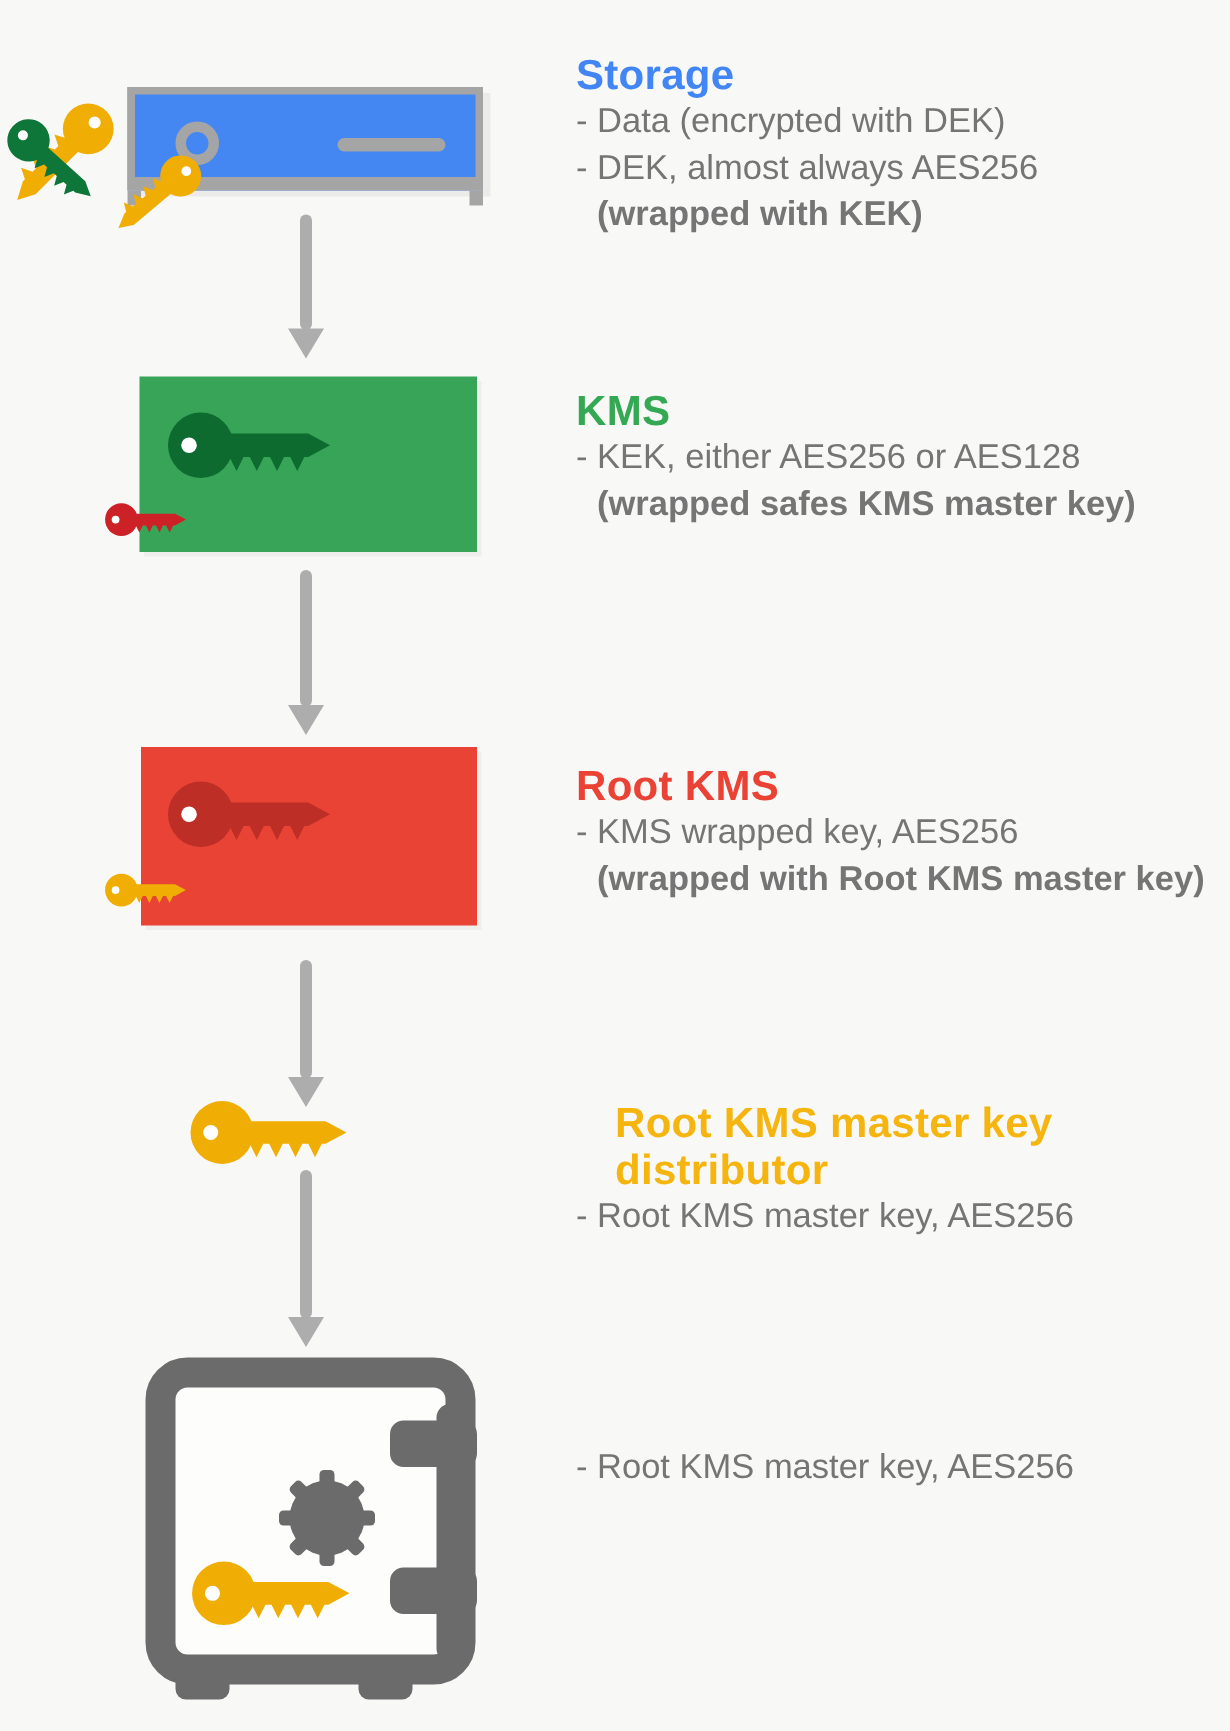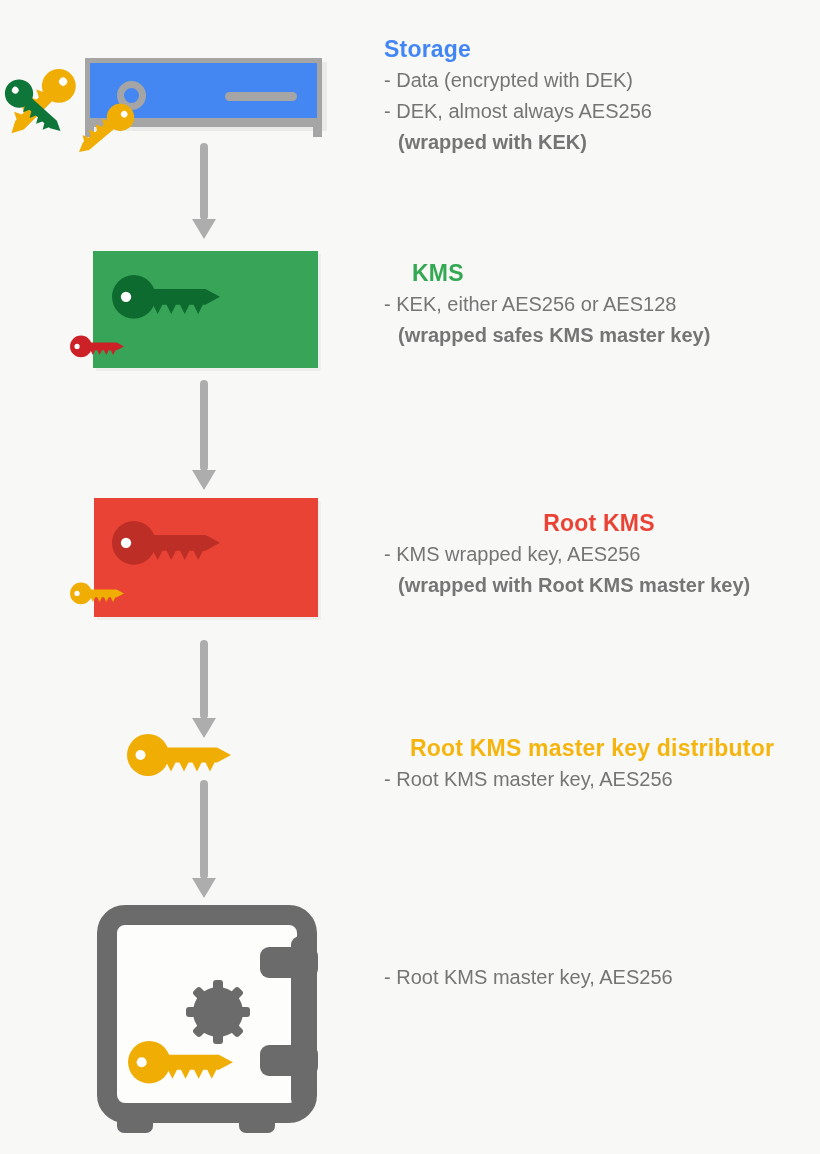--- a/index.html
+++ b/index.html
@@ -5,26 +5,26 @@
   html,body{margin:0;padding:0;}
   body{font-family:"Liberation Sans", sans-serif; background:#e9e9e9;}
   .canvas{
     position:relative; width:820px; height:1154px; margin:0 auto;
     background:var(--background,#f8f8f7); overflow:hidden;
   }
   .abs{position:absolute;}
 
   
   .text-block{position:absolute; left:384px; width:430px;}
-  .tb-title{font-size:23px; font-weight:bold; line-height:31px; letter-spacing:.2px;}
-  .tb-line{font-size:20px; line-height:31px; color:var(--body-text,#757575); white-space:nowrap;}
+  .tb-title{font-size:28px; font-weight:bold; line-height:31px; letter-spacing:.2px;}
+  .tb-line{font-size:23px; line-height:31px; color:var(--body-text,#757575); white-space:nowrap;}
   .tb-line.indent{padding-left:14px;font-weight:bold;}
   .t-storage{color:var(--storage-title,#4285f4);}
-  .t-kms{color:var(--kms-title,#34a853);margin-left:28px;}
-  .t-root{color:var(--root-kms-title,#ea4335);text-align:center;}
+  .t-kms{color:var(--kms-title,#34a853);}
+  .t-root{color:var(--root-kms-title,#ea4335);}
   .t-gold{color:var(--gold-title,#f4b400);margin-left:26px;}
 
   
   .arrow{
     position:absolute; width:8px; background:var(--arrow,#adadad); border-radius:4px;
   }
   .arrow::after{
     content:""; position:absolute; left:-8px; bottom:-19px;
     border-left:12px solid transparent; border-right:12px solid transparent;
     border-top:20px solid var(--arrow,#adadad);

